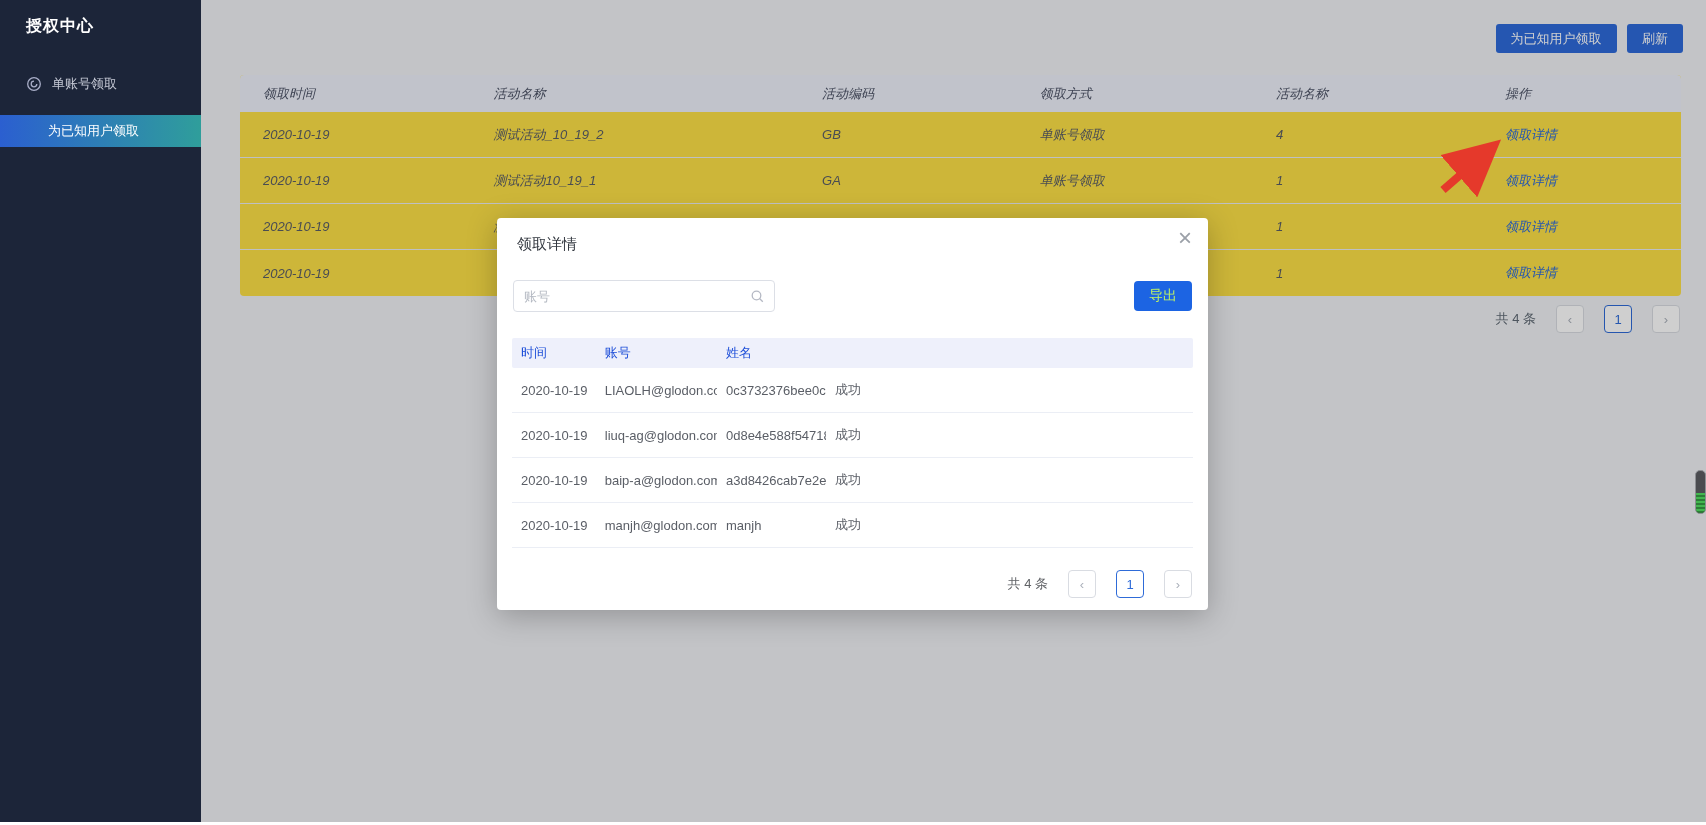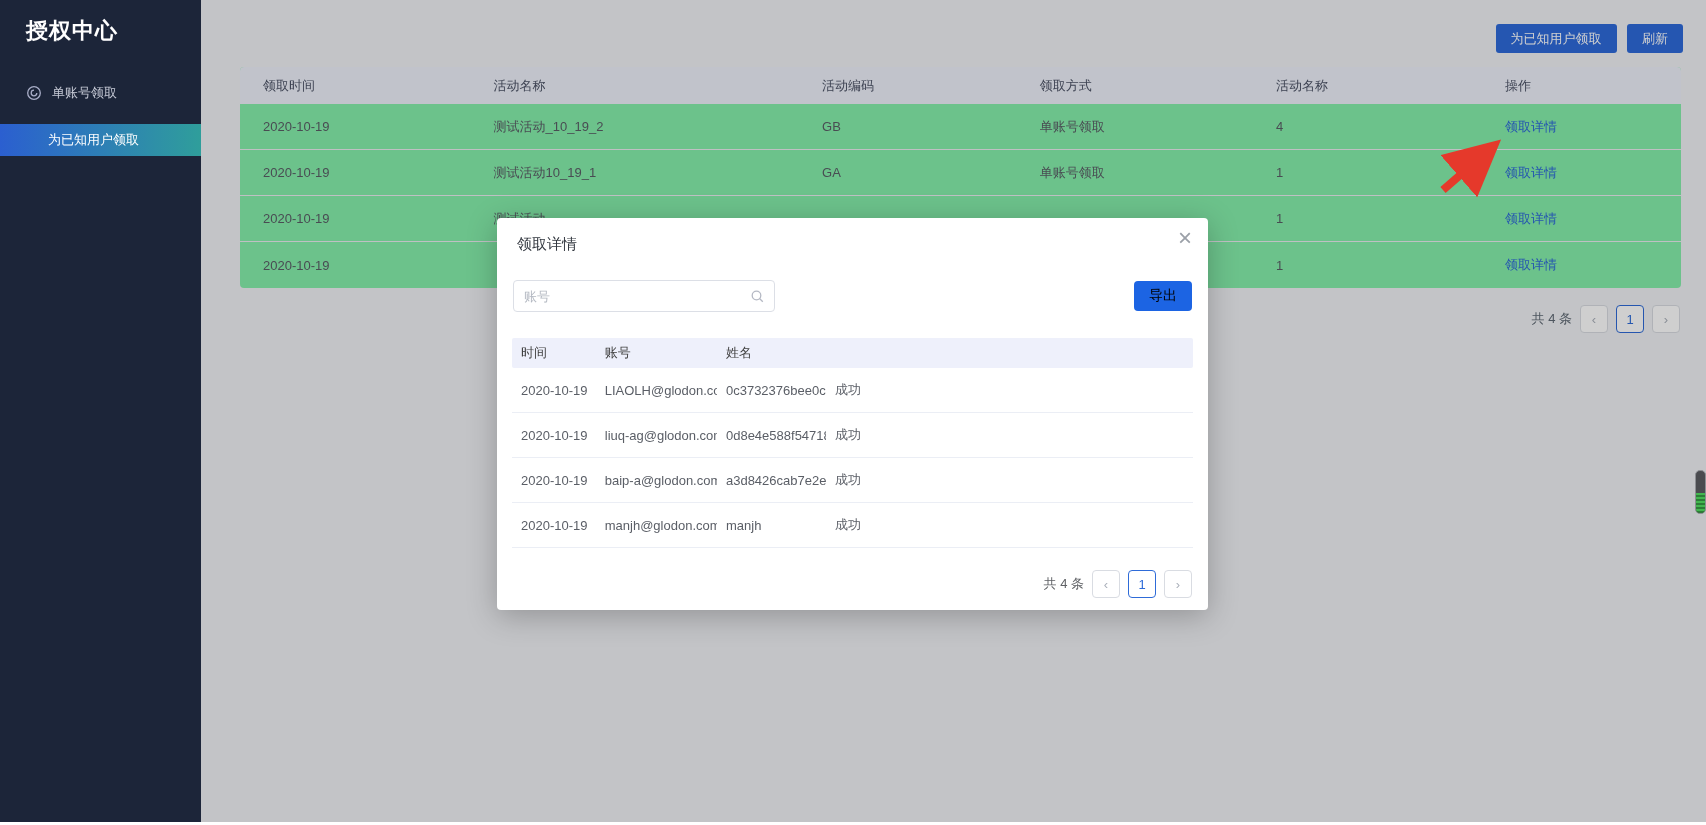--- a/index.html
+++ b/index.html
@@ -3,70 +3,70 @@
 <meta charset="utf-8">
 <style>
   * { margin:0; padding:0; box-sizing:border-box; }
   html,body { width:1706px; height:825px; background:#fff; overflow:hidden;
     font-family:"Liberation Sans","DejaVu Sans",sans-serif; }
   .stage { position:relative; width:1706px; height:825px; }
 
   
   .sidebar { position:absolute; left:0; top:0; width:201px; height:822px;
     background:#1c2539; color:#c6cad6; z-index:5; }
-  .sb-title { color:#fff; font-size:22px; font-weight:bold; padding:16px 0 0 26px; letter-spacing:1px; }
+  .sb-title { color:#fff; font-size:16px; font-weight:bold; padding:16px 0 0 26px; letter-spacing:1px; }
   .menu { margin-top:26px; }
   .menu-item { display:flex; align-items:center; height:42px; padding-left:26px; font-size:13px; cursor:pointer; position:relative; }
   .menu-item .mi-icon { width:16px; height:16px; margin-right:10px; display:inline-flex; }
   .menu-item .caret { position:absolute; right:20px; top:14px; }
   .sub-item { height:32px; line-height:32px; padding-left:48px; font-size:13px; cursor:pointer; margin-top:10px; }
   .sub-item.active { background:linear-gradient(90deg,#2b5fd0,#2f9e9b); color:#fff; }
 
   
   .content { position:absolute; left:201px; top:0; width:1505px; height:822px;
     background:#f0f2f5; }
   .btn { display:inline-block; background:#2e6bdb; color:#fff; font-size:13px;
     height:29px; line-height:29px; padding:0 15px; border-radius:3px; border:none; cursor:pointer; }
   .topbar { position:absolute; top:24px; right:23px; z-index:1; }
   .topbar .btn { margin-left:6px; }
 
-  .card { position:absolute; left:39px; top:67px; width:1441px; background:#86efac; border-radius:4px; }
+  .card { position:absolute; left:39px; top:75px; width:1441px; background:#fde047; border-radius:4px;font-style:italic; }
   .trow { display:grid; grid-template-columns:16% 22.8% 15.1% 16.4% 15.9% 13.8%; align-items:center; }
   .thead { height:37px; background:#eef1fa; border-radius:4px 4px 0 0; color:#4c5266; font-size:13px; }
   .tbody-row { height:46px; font-size:13px; color:#5a5e66; border-bottom:1px solid #ebedf0; }
   .tbody-row:last-child { border-bottom:none; }
   .trow > div { padding-left:23px; overflow:hidden; white-space:nowrap; }
   a.detail-link { color:#2e6bd8; text-decoration:none; cursor:pointer; }
 
-  .pagination { position:absolute; display:flex; align-items:center; gap:8px; font-size:13px; color:#606a75; }
+  .pagination { position:absolute; display:flex; align-items:center; gap:20px; font-size:13px; color:#606a75; }
   .pg-main { top:305px; right:26px; }
   .pg-btn { width:28px; height:28px; border:1px solid #d9dce2; border-radius:4px; background:#fff;
     display:flex; align-items:center; justify-content:center; color:#aab0ba; font-size:13px; cursor:pointer; }
   .pg-btn.current { border-color:#2e6bd8; color:#2e6bd8; }
 
   
   .overlay { position:absolute; inset:0; background:rgba(0,0,0,0.19); z-index:10; }
 
   
   .modal { position:absolute; left:296px; top:218px; width:711px; height:392px; background:#fff;
     border-radius:4px; box-shadow:0 6px 30px rgba(0,0,0,0.25); z-index:20; }
   .modal-title { font-size:15px; color:#32373f; padding:17px 0 0 20px; }
   .modal-close { position:absolute; right:16px; top:8px; font-size:24px; color:#9ba0a8; cursor:pointer; line-height:1; }
   .search-wrap { position:absolute; left:16px; top:62px; width:262px; height:32px;
     border:1px solid #dcdfe6; border-radius:4px; display:flex; align-items:center; }
   .search-wrap input { border:none; outline:none; flex:1; height:100%; padding:0 10px; font-size:13px;
     color:#333; background:transparent; font-family:inherit; }
   .search-wrap input::placeholder { color:#b4b9c2; }
   .search-icon { margin-right:9px; display:inline-flex; }
   .export-btn { position:absolute; right:16px; top:63px; width:58px; height:30px; background:#1c64e3;
-    color:#000000; font-size:14px; border:none; border-radius:4px; cursor:pointer; }
+    color:#bef264; font-size:14px; border:none; border-radius:4px; cursor:pointer; }
   .mtable { position:absolute; left:15px; top:120px; width:681px; }
   .mrow { display:grid; grid-template-columns:12.3% 17.8% 16% 53.9%; align-items:center; }
   .mrow > div { padding-left:9px; overflow:hidden; white-space:nowrap; }
-  .mthead { height:30px; background:#eef0fb; font-size:13px; color:#404040; border-radius:2px; }
+  .mthead { height:30px; background:#eef0fb; font-size:13px; color:#1d4ed8; border-radius:2px; }
   .mtr { height:45px; font-size:13px; color:#5a5e66; border-bottom:1px solid #ebeef5; }
   .pg-modal { top:352px; right:16px; color:#606266; }
 
   
   .arrow-svg { position:absolute; left:1232px; top:130px; z-index:30; pointer-events:none; }
   .scroll-thumb { position:absolute; right:0; top:470px; width:11px; height:44px; z-index:40;
     background:#4a4b4f; border:1px solid #8d8f93; border-radius:5px; overflow:hidden; }
   .scroll-thumb .stripes { position:absolute; bottom:0; left:0; right:0; height:47%;
     background:repeating-linear-gradient(180deg,#43b64f 0 2px,#2c7d36 2px 4px); }
 </style>

